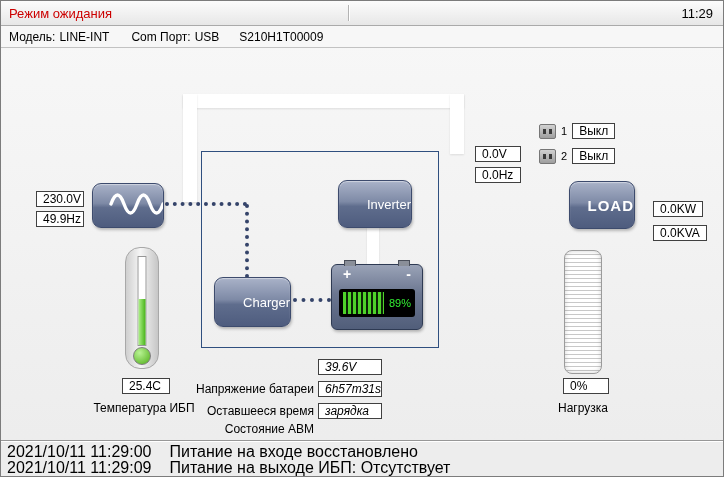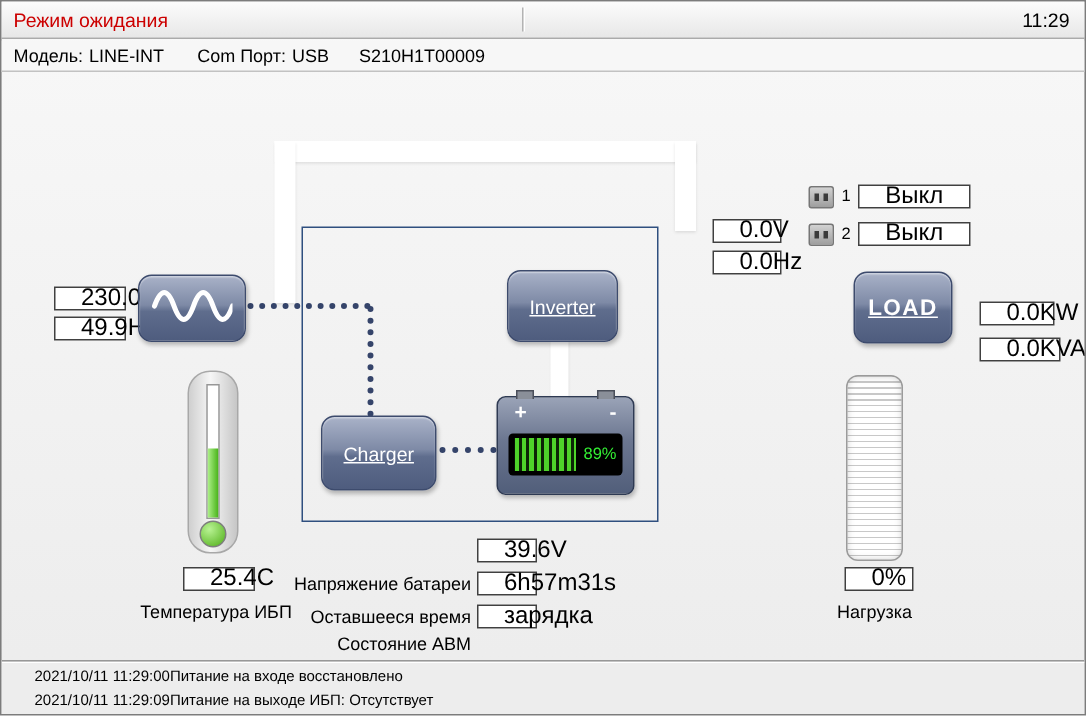--- a/index.html
+++ b/index.html
@@ -49,34 +49,33 @@
   .dot-v { position:absolute; width:0;  border-left:4px dotted #35446a; }
   .dot-in    { left:164px; top:201px; width:82px; }
   .dot-down  { left:244px; top:203px; height:74px; }
   .dot-chg   { left:292px; top:297px; width:38px; }
 
   
   .comp {
     position:absolute; border-radius:9px;
     background: linear-gradient(180deg,#a9b2c8 0%,#7e8aa6 45%,#5f6d8d 55%,#4e5c7e 100%);
     border:1px solid #3d4b6d; color:#fff;
-    display:flex; align-items:center; justify-content:center;
+    display:flex; align-items:center; justify-content:flex-end;
     box-shadow: inset 0 1px 1px rgba(255,255,255,.45), 1px 2px 3px rgba(0,0,0,.25);
     font-size:13px;
-    text-decoration:underline;
   }
   .comp-input    { left:91px;  top:182px; width:72px; height:45px; }
   .comp-inverter { left:337px; top:179px; width:74px; height:48px; }
   .comp-charger  { left:213px; top:276px; width:77px; height:50px; }
   .comp-load     { left:568px; top:180px; width:66px; height:48px; font-size:15px; font-weight:bold; letter-spacing:1px; }
 
   
   .vbox {
     position:absolute; background:#fff; border:1px solid #404040;
-    font-size:16px; line-height:14px; height:16px; padding:0 17px; white-space:nowrap;
+    font-size:12px; line-height:14px; height:16px; padding:0 6px; white-space:nowrap;
   }
   .vb-inv  { left:35px;  top:190px; width:48px; }
   .vb-inf  { left:35px;  top:210px; width:48px; }
   .vb-outv { left:474px; top:145px; width:46px; }
   .vb-outf { left:474px; top:166px; width:46px; }
   .vb-kw   { left:652px; top:200px; width:50px; }
   .vb-kva  { left:652px; top:224px; width:54px; }
   .vb-temp { left:121px; top:377px; width:48px; }
   .vb-load { left:562px; top:377px; width:46px; }
 
@@ -126,28 +125,28 @@
     background: repeating-linear-gradient(180deg,#ffffff 0 3px,#c8c8c8 3px 4px);
     box-shadow: inset 0 0 5px rgba(0,0,0,.18); }
 
   
   .lbl { position:absolute; font-size:12px; white-space:nowrap; }
   .lbl-temp { left:88px;  top:400px; width:110px; text-align:center; }
   .lbl-load { left:550px; top:400px; width:64px;  text-align:center; }
 
   .bi-label { position:absolute; left:150px; width:163px; text-align:right; font-size:12px;margin-top:21px; }
   .bi-l1 { top:360px; } .bi-l2 { top:382px;text-align:right; } .bi-l3 { top:400px; }
-  .bi-box { left:317px; width:40px; }
+  .bi-box { left:317px; width:64px;font-style:italic; }
   .bi-b1 { top:358px; } .bi-b2 { top:380px; } .bi-b3 { top:402px; }
 
   
   .statusbar { position:absolute; left:0; top:439px; width:100%; height:38px;
     background:#ededed; border-top:1px solid #979797; padding:3px 6px;
     box-shadow: inset 0 1px 0 #ffffff; }
-  .status-line { font-size:10px; line-height:16px; display:flex; gap:0;margin-left:16px; }
+  .status-line { font-size:16px; line-height:16px; display:flex; gap:18px; }
 </style>
 </head>
 <body>
 
 <div id="app">
 
   <div class="titlebar">
     <span class="title-status">Режим ожидания</span>
     <span class="title-div"></span>
     <span class="title-time">11:29</span>

